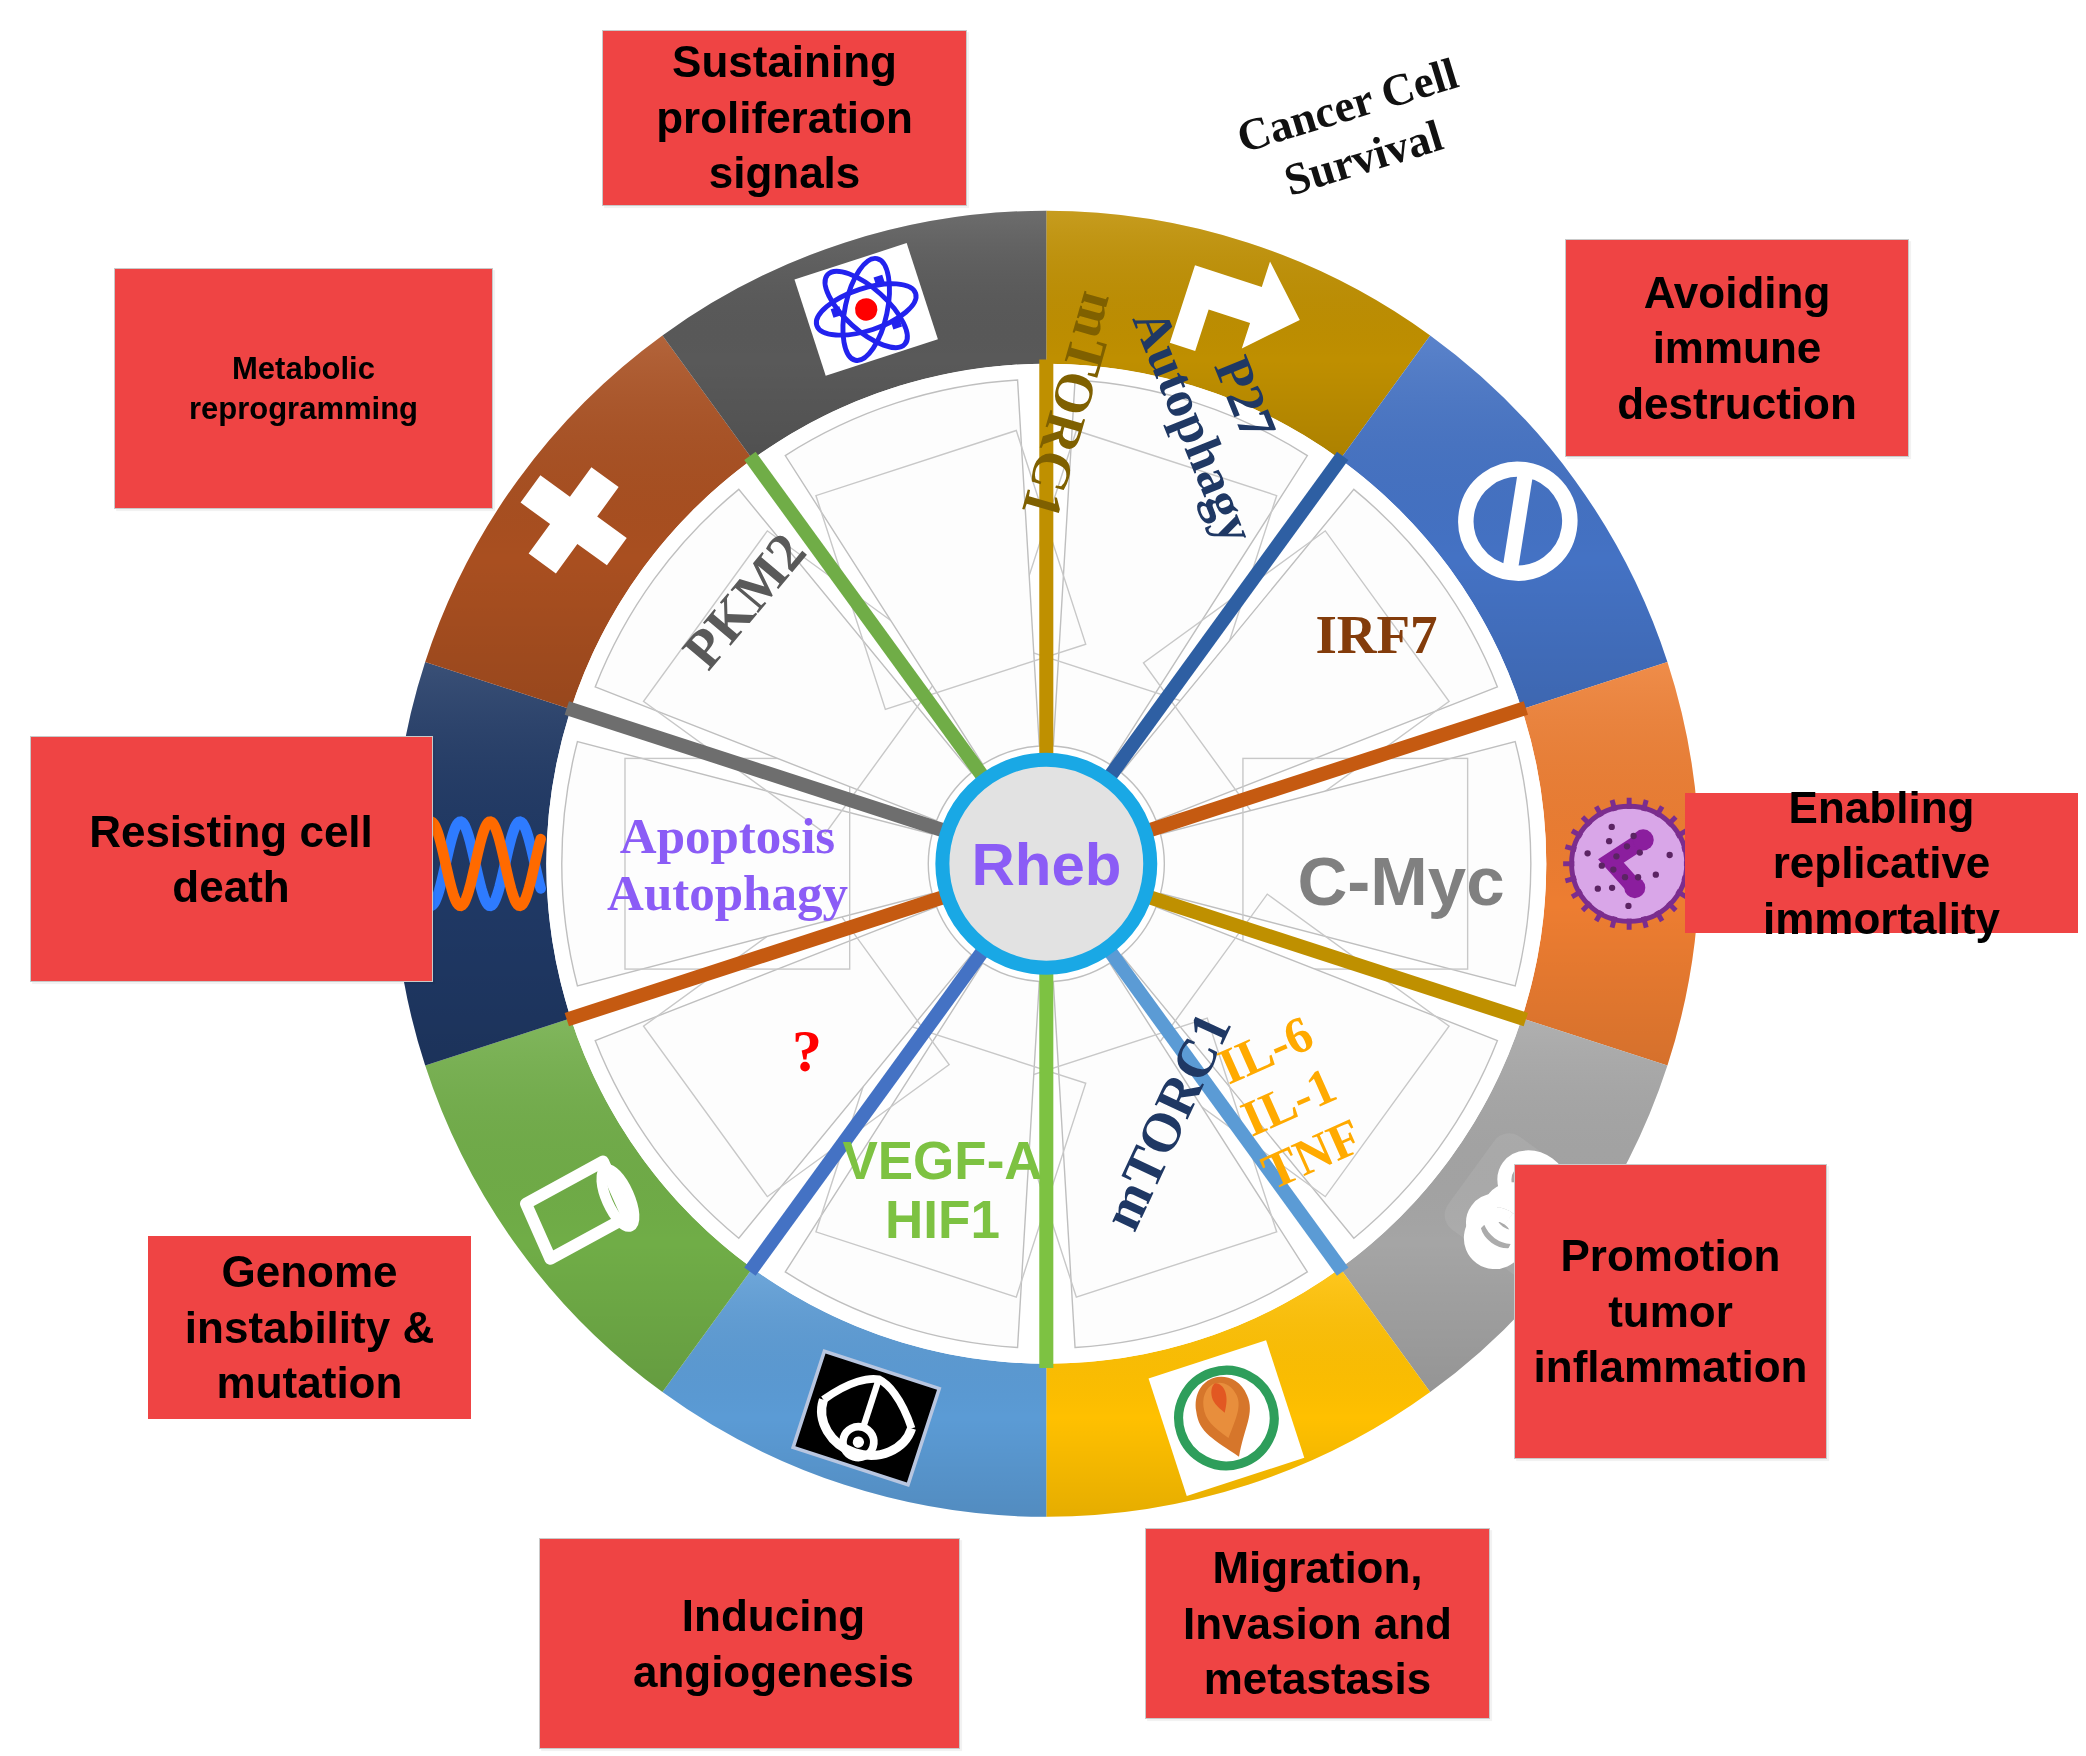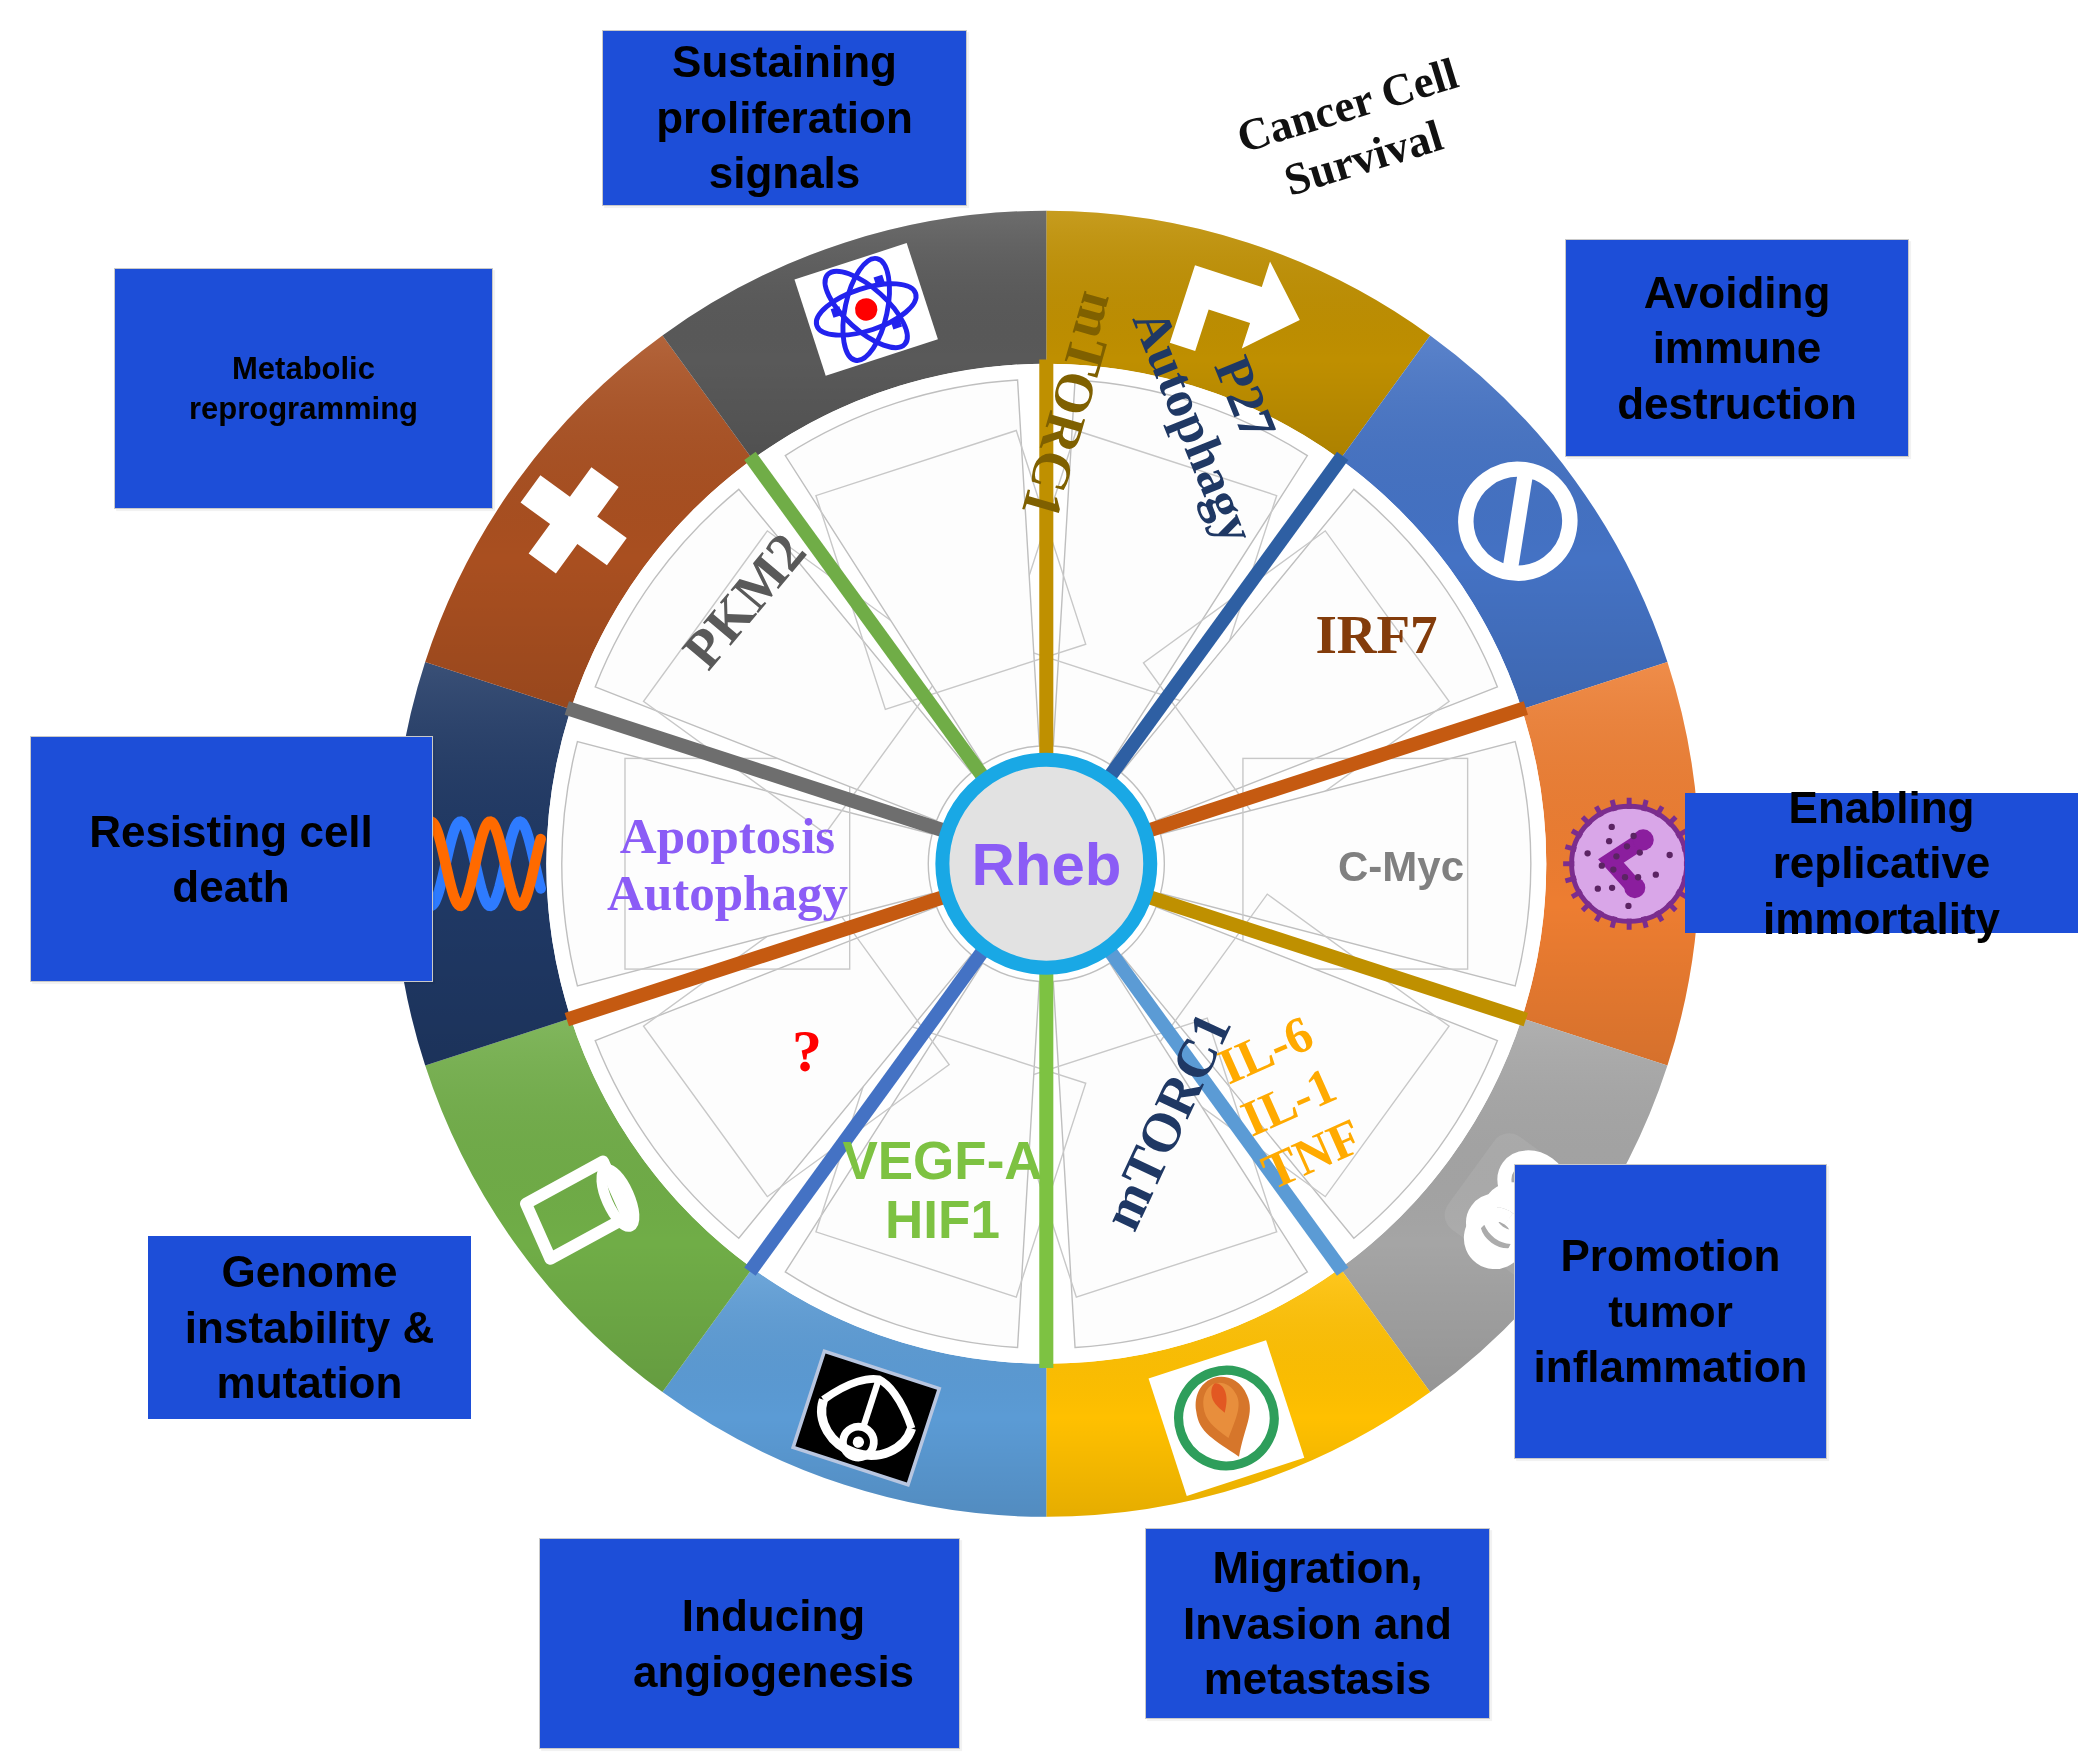--- a/index.html
+++ b/index.html
@@ -12,21 +12,21 @@
   
   .callout{
     position:absolute;
     display:flex;align-items:center;justify-content:center;
     text-align:center;
     color:#000000;
     font-weight:bold;
     font-family:"Liberation Sans", sans-serif;
     line-height:1.26;
     box-sizing:border-box;
-    background:#1d4ed8;
+    background:#ef4444;
     white-space:pre-line;
   }
   .callout.boxed{
     border:1.4px solid #c9c9c9;
     box-shadow:2.1px 2.1px 0 rgba(0,0,0,0.05);
   }
   .callout.plain{border:none;}
 
   
   .free-label{
@@ -242,21 +242,21 @@
       </g>
   </svg>
 
   <div class="center-label" style="left:934px;top:830px;width:225px;font-size:60px;">Rheb</div>
 
   <div id="genes">
       <div class="gene serif" style="left: 968px; top: 365px; width: 211px; font-size: 55px; color: rgb(127, 96, 0); transform: rotate(106deg);">mTORC1</div>
       <div class="gene serif" style="left: 1102px; top: 351px; width: 232px; font-size: 52px; color: rgb(31, 56, 100); transform: rotate(68deg);">P27
 Autophagy</div>
       <div class="gene serif" style="left: 1271px; top: 604px; width: 211px; font-size: 55px; color: rgb(131, 60, 11); transform: rotate(0deg);">IRF7</div>
-      <div class="gene sans" style="left: 1285px; top: 843px; width: 232px; font-size: 42px; color: rgb(128, 128, 128); transform: rotate(0deg);">C-Myc</div>
+      <div class="gene sans" style="left: 1285px; top: 843px; width: 232px; font-size: 69px; color: rgb(128, 128, 128); transform: rotate(0deg);">C-Myc</div>
       <div class="gene serif" style="left: 1194px; top: 1017px; width: 190px; font-size: 51px; color: rgb(255, 170, 0); transform: rotate(-24deg);">IL-6
 IL-1
 TNF</div>
       <div class="gene serif" style="left: 1053px; top: 1093px; width: 225px; font-size: 55px; color: rgb(31, 56, 100); transform: rotate(-65deg);">mTORC1</div>
       <div class="gene sans" style="left: 837px; top: 1131px; width: 211px; font-size: 53px; color: rgb(125, 194, 66); transform: rotate(0deg);">VEGF-A
 HIF1</div>
       <div class="gene serif" style="left: 765px; top: 1018px; width: 84px; font-size: 60px; color: rgb(255, 0, 0); transform: rotate(0deg);">?</div>
       <div class="gene sans" style="left: 587px; top: 808px; width: 281px; font-size: 51px; color: #8b5cf6; transform: rotate(0deg); font-family: Liberation Serif, serif;">Apoptosis
 Autophagy</div>
       <div class="gene serif" style="left: 632px; top: 570px; width: 225px; font-size: 55px; color: rgb(89, 89, 89); transform: rotate(-50deg);">PKM2</div>

